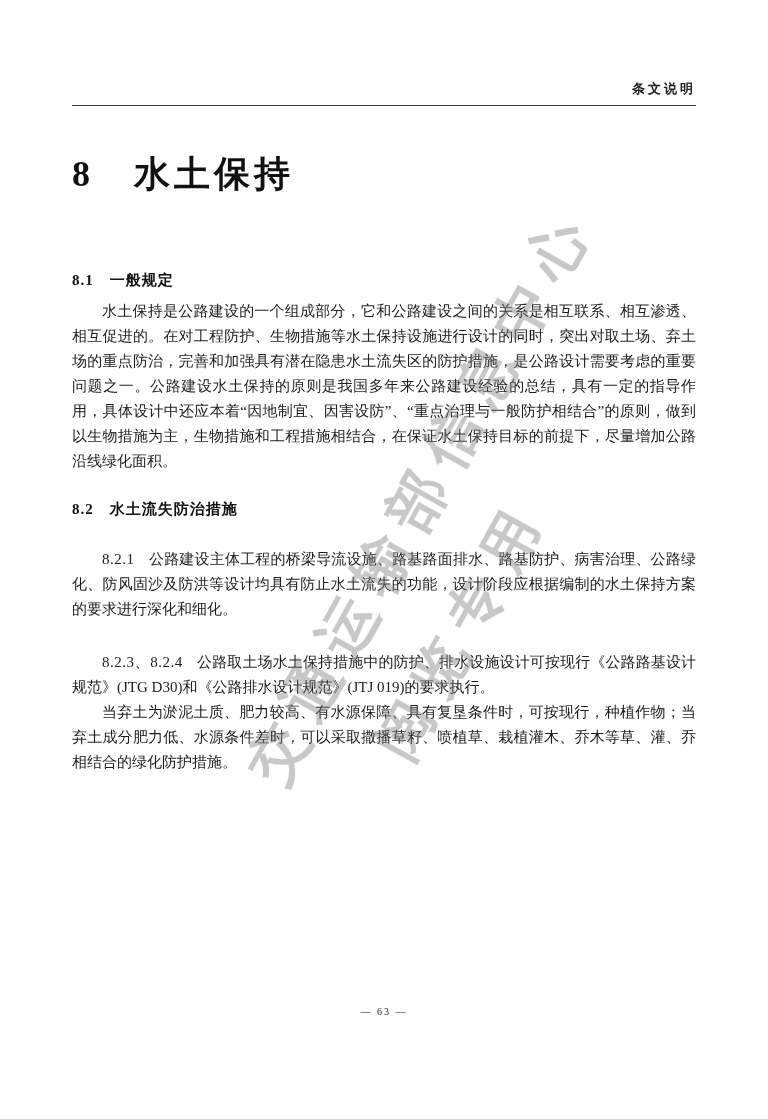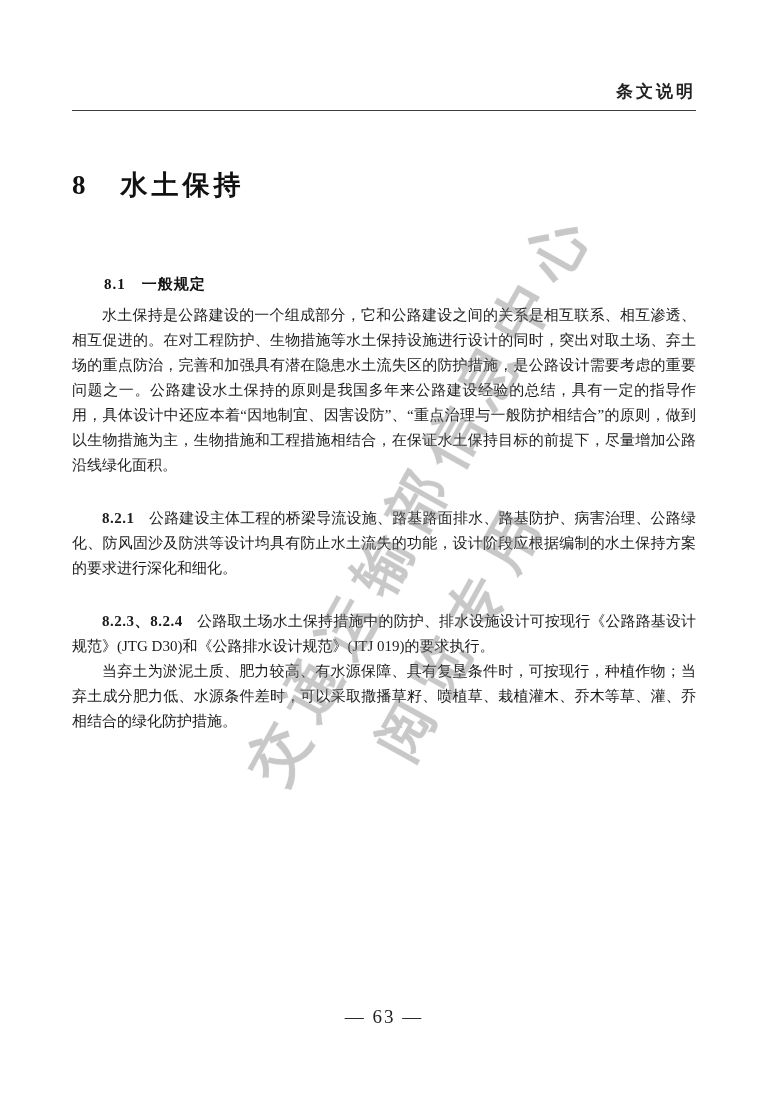--- a/index.html
+++ b/index.html
@@ -17,69 +17,69 @@
     font-family: "Liberation Serif", "DejaVu Serif", serif;
     color: #1c1c1c;
   }
   .content {
     position: relative;
     padding: 0 72px;
   }
   .running-head {
     margin-top: 80px;
     text-align: right;
-    font-size: 17px;
+    font-size: 13px;
     font-weight: bold;
     letter-spacing: 3px;
     color: #222;
   }
   .head-rule {
     margin-top: 7px;
     border: 0;
     border-top: 1.4px solid #3a3a3a;
     height: 0;
   }
   .chapter-title {
-    margin-top: 56px;
-    font-size: 27px;
+    margin-top: 44px;
+    font-size: 36px;
     font-weight: bold;
     letter-spacing: 4px;
     color: #111;
   }
   .section-heading {
     font-size: 15px;
     font-weight: bold;
     letter-spacing: 1px;
     color: #111;
   }
-  .sec-81 { margin-top: 72px; margin-left: 32px; }
+  .sec-81 { margin-top: 72px; }
   .sec-82 { margin-top: 26px; }
   p.body {
     margin: 0;
     font-size: 15px;
     line-height: 25px;
     text-align: justify;
     text-indent: 2em;
     color: #1c1c1c;
   }
   p.body.after-heading { margin-top: 9px; }
   p.body.block { margin-top: 28px; }
   p.body.follow { margin-top: 0; }
   .num {
-    font-weight: bold;
+    font-weight: normal;
     margin-right: 0.95em;
     letter-spacing: 0.5px;
   }
   .footer {
     position: absolute;
     left: 0;
     right: 0;
     top: 1006px;
     text-align: center;
-    font-size: 19px;
+    font-size: 10px;
     color: #222;
     letter-spacing: 2px;
   }
   .watermark {
     position: absolute;
     inset: 0;
     pointer-events: none;
     z-index: 5;
   }
   .wm-line {
@@ -123,20 +123,21 @@
 
     <div class="running-head">条文说明</div>
     <hr class="head-rule">
 
     <div class="chapter-title">8　水土保持</div>
 
     <div class="section-heading sec-81">8.1　一般规定</div>
 
     <p class="body after-heading">水土保持是公路建设的一个组成部分，它和公路建设之间的关系是相互联系、相互渗透、相互促进的。在对工程防护、生物措施等水土保持设施进行设计的同时，突出对取土场、弃土场的重点防治，完善和加强具有潜在隐患水土流失区的防护措施，是公路设计需要考虑的重要问题之一。公路建设水土保持的原则是我国多年来公路建设经验的总结，具有一定的指导作用，具体设计中还应本着“因地制宜、因害设防”、“重点治理与一般防护相结合”的原则，做到以生物措施为主，生物措施和工程措施相结合，在保证水土保持目标的前提下，尽量增加公路沿线绿化面积。</p>
 
+    <div class="section-heading sec-82">8.2　水土流失防治措施</div>
 
     <p class="body block"><span class="num">8.2.1</span><span>公路建设主体工程的桥梁导流设施、路基路面排水、路基防护、病害治理、公路绿化、防风固沙及防洪等设计均具有防止水土流失的功能，设计阶段应根据编制的水土保持方案的要求进行深化和细化。</span></p>
 
     <p class="body block"><span class="num">8.2.3、8.2.4</span><span>公路取土场水土保持措施中的防护、排水设施设计可按现行《公路路基设计规范》(JTG D30)和《公路排水设计规范》(JTJ 019)的要求执行。</span></p>
 
 
     <p class="body follow">当弃土为淤泥土质、肥力较高、有水源保障、具有复垦条件时，可按现行，种植作物；当弃土成分肥力低、水源条件差时，可以采取撒播草籽、喷植草、栽植灌木、乔木等草、灌、乔相结合的绿化防护措施。</p>
 
 
   </div>

